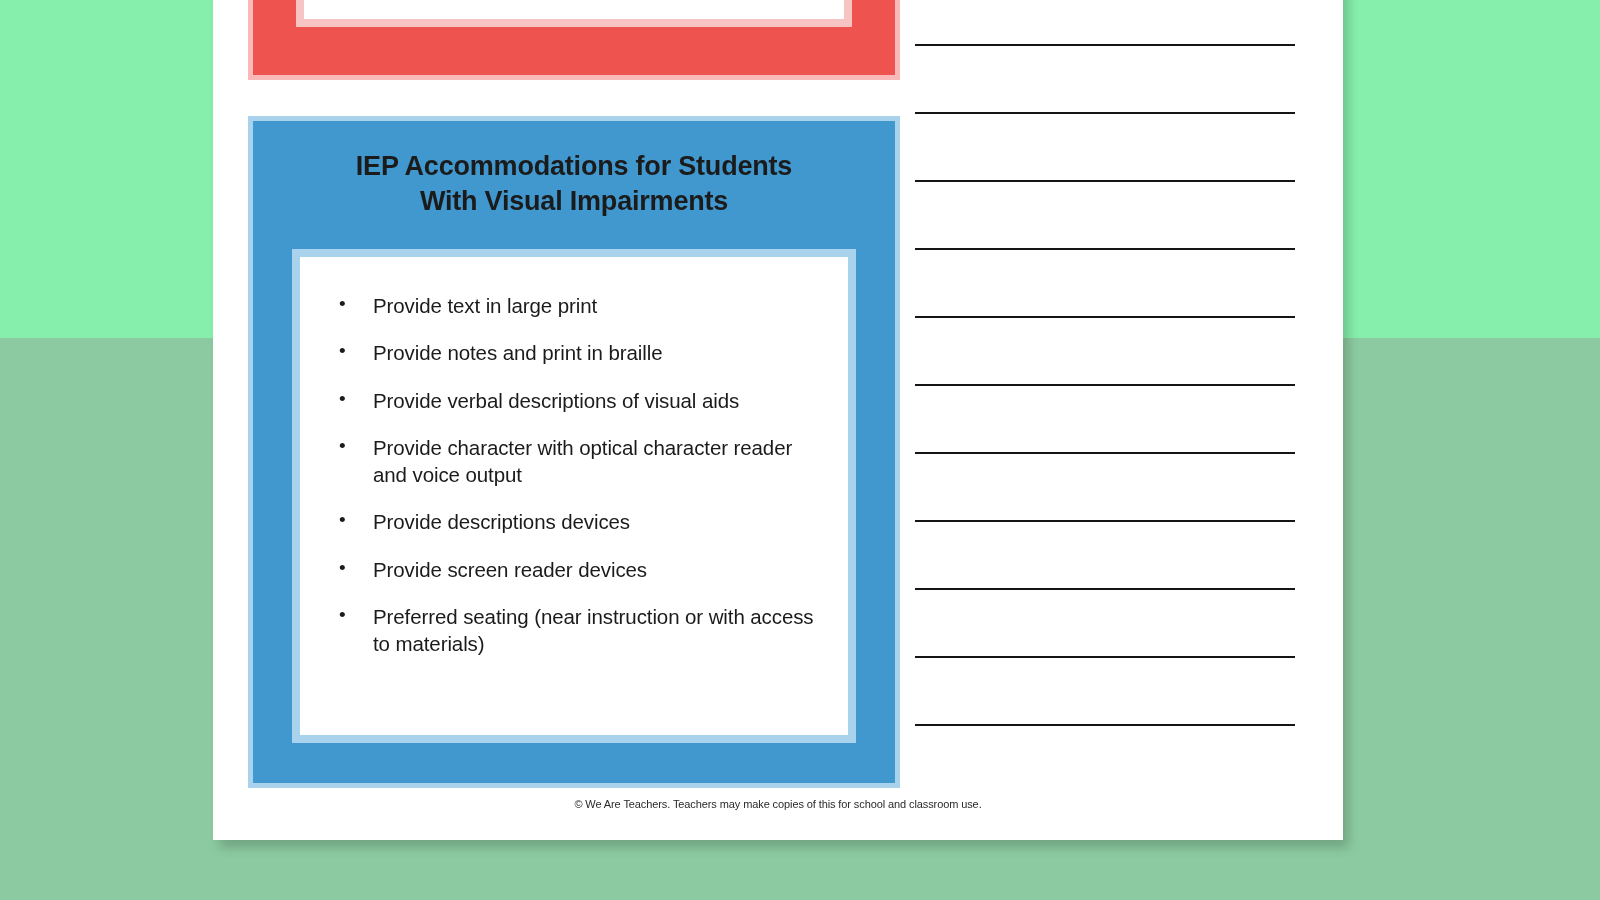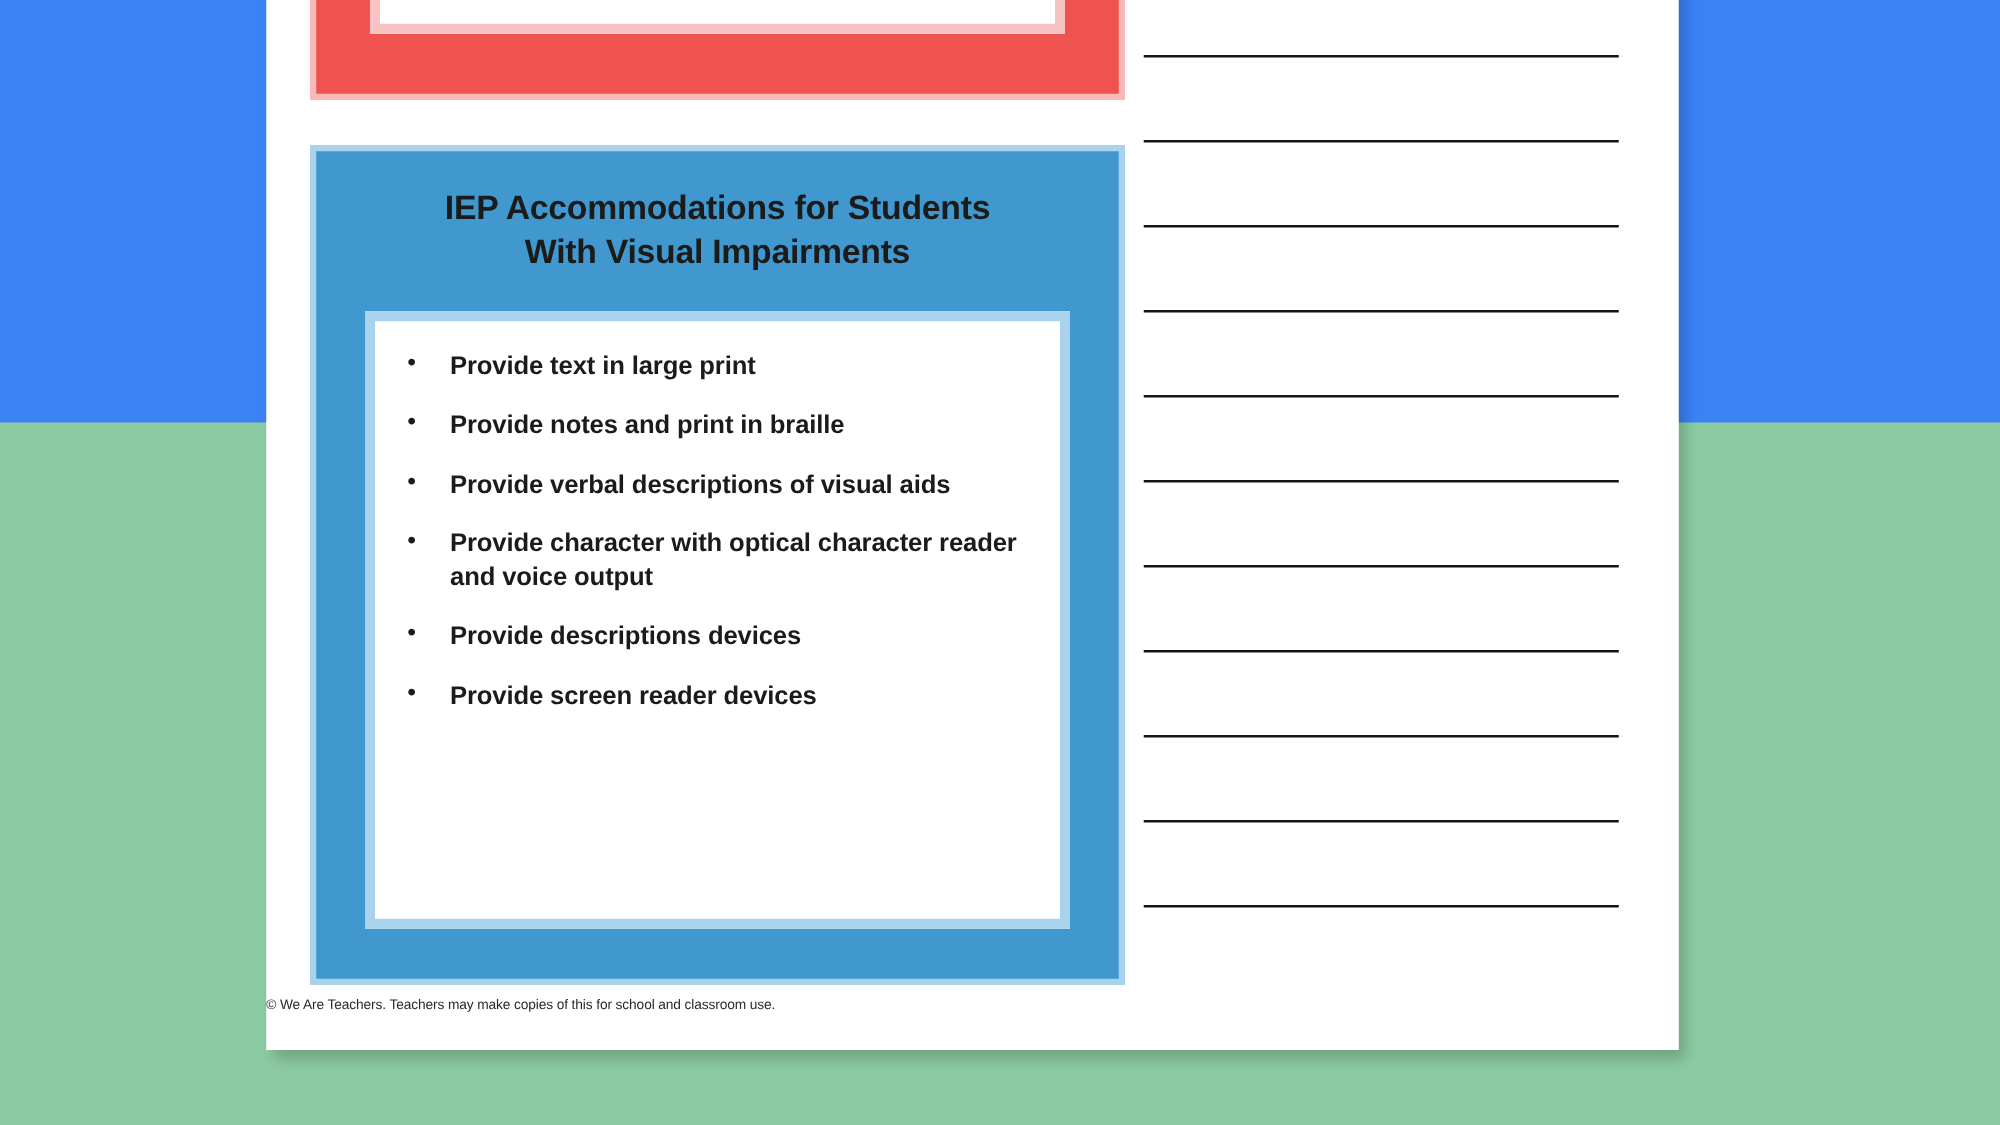--- a/index.html
+++ b/index.html
@@ -8,21 +8,21 @@
     width: 1600px;
     height: 900px;
     overflow: hidden;
     font-family: "Liberation Sans", sans-serif;
   }
 
   #stage {
     position: relative;
     width: 1600px;
     height: 660px;
-    background: #3b82f6;
+    background: #86efac;
   }
 
   
   .bg-band {
     position: absolute;
     left: 0;
     top: 338px;
     width: 1600px;
     height: 562px;
     background: #8ccba1;
@@ -88,24 +88,23 @@
     position: absolute;
     left: 39px;
     top: 128px;
     right: 39px;
     bottom: 40px;
     background: #ffffff;
     border: 8px solid #a9d3ec;
     box-sizing: border-box;
   }
   .card-blue ul {
-    margin: 0;
+    margin: 13px;
     padding: 22px 11px 0 52px;
     list-style: none;
-    font-weight: bold;
   }
   .card-blue li {
     position: relative;
     font-size: 20.5px;
     line-height: 1.33;
     color: #1b1b1b;
     margin-bottom: 20px;
     padding-left: 8px;
     letter-spacing: -0.1px;
   }
@@ -133,20 +132,21 @@
     height: 0;
     border-top: 2.5px solid #151515;
   }
 
   
   .footer {
     position: absolute;
     left: 0;
     right: 0;
     top: 918px;
+    text-align: center;
     font-size: 11px;
     color: #2a2a2a;
     letter-spacing: -0.1px;
   }
 </style>
 </head>
 <body>
 
 <div id="stage">
 
@@ -164,20 +164,21 @@
         <span>With Visual Impairments</span>
       </div>
       <div class="panel">
         <ul>
           <li>Provide text in large print</li>
           <li>Provide notes and print in braille</li>
           <li>Provide verbal descriptions of visual aids</li>
           <li>Provide character with optical character reader and voice output</li>
           <li>Provide descriptions devices</li>
           <li>Provide screen reader devices</li>
+          <li>Preferred seating (near instruction or with access to materials)</li>
         </ul>
       </div>
     </div>
 
     <div class="lines">
         <div class="line" style="top: 164px;"></div>
         <div class="line" style="top: 232px;"></div>
         <div class="line" style="top: 300px;"></div>
         <div class="line" style="top: 368px;"></div>
         <div class="line" style="top: 436px;"></div>

